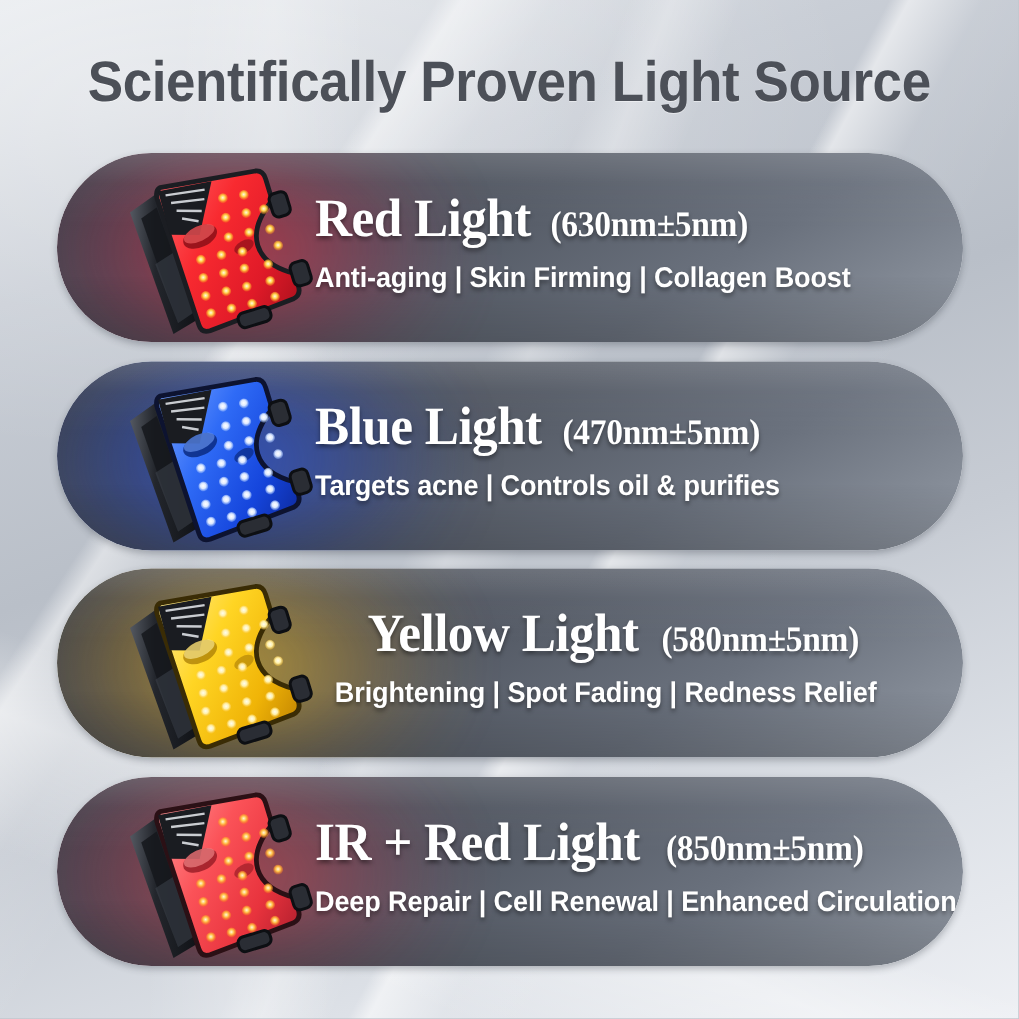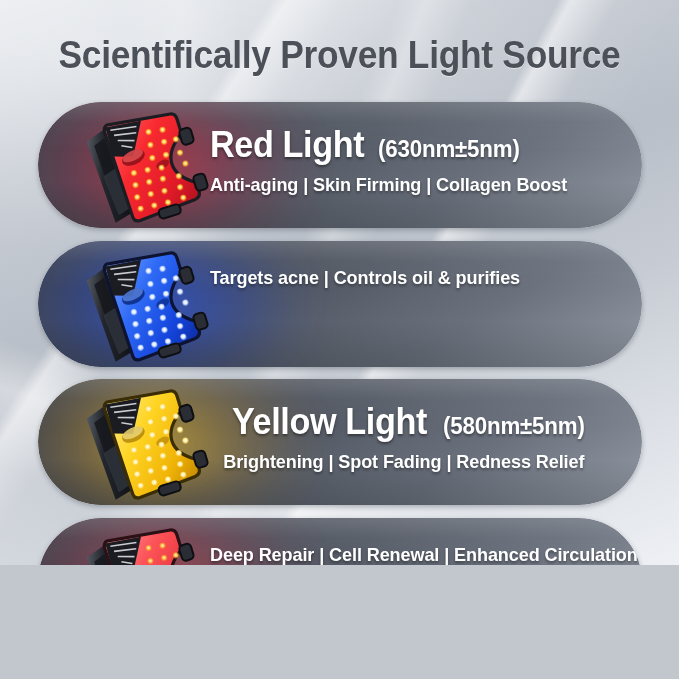--- a/index.html
+++ b/index.html
@@ -11,21 +11,21 @@
     height: 679px;
     overflow: hidden;
     font-family: "Liberation Sans", sans-serif;
     background: #c2c7ce;
   }
 
   
   #page {
     position: relative;
     width: 679px;
-    height: 565px;
+    height: 679px;
     overflow: hidden;
     background:
       linear-gradient(123deg, rgba(255,255,255,0.00) 0%, rgba(255,255,255,0.00) 26%, rgba(255,255,255,0.50) 27.5%, rgba(255,255,255,0.12) 33%, rgba(255,255,255,0.00) 40%),
       linear-gradient(118deg, rgba(255,255,255,0.00) 0%, rgba(255,255,255,0.00) 57%, rgba(255,255,255,0.55) 58.3%, rgba(255,255,255,0.06) 63%, rgba(255,255,255,0.00) 70%),
       linear-gradient(160deg, #e7eaee 0%, #c9ced6 22%, #b9bfc8 44%, #c7ccd4 62%, #dde1e7 82%, #eef0f4 100%);
   }
   
   #page::before {
     content: "";
     position: absolute;
@@ -132,20 +132,21 @@
     position: absolute;
     left: 172px;
     top: 22px;
     right: 24px;
     z-index: 2;
   }
   .title-line {
     white-space: nowrap;
     color: #ffffff;
     text-shadow: 0 2px 3px rgba(0,0,0,0.42);
+    font-family: Liberation Serif, serif;
   }
   .title-main {
     font-size: 36px;
     line-height: 42px;
     font-weight: bold;
     letter-spacing: -0.4px;
     transform: scaleX(0.95);
     transform-origin: 0 50%;
     display: inline-block;
     vertical-align: baseline;
@@ -316,20 +317,23 @@
               <circle cx="80" cy="105" r="3.3"></circle>
               <circle cx="94" cy="106" r="3.3"></circle>
               <circle cx="110" cy="106" r="3.3"></circle>
             <circle cx="120" cy="62" r="3.3"></circle>
               <circle cx="122" cy="74" r="3.3"></circle>
           </g>
         </g>
       </svg>
     </div>
     <div class="card-text">
+      <div class="title-line">
+        <span class="title-main">Blue Light</span><span class="title-nm">(470nm±5nm)</span>
+      </div>
       <div class="subtitle">Targets acne | Controls oil &amp; purifies</div>
     </div>
   </div>
 
   <div class="card card-2">
     <div class="card-bg"></div>
     <div class="card-glow glow-yellow"></div>
     <div class="card-sheen"></div>
     <div class="mask-wrap">
       <svg viewBox="0 0 150 124">
@@ -451,17 +455,20 @@
               <circle cx="80" cy="105" r="3.3"></circle>
               <circle cx="94" cy="106" r="3.3"></circle>
               <circle cx="110" cy="106" r="3.3"></circle>
             <circle cx="120" cy="62" r="3.3"></circle>
               <circle cx="122" cy="74" r="3.3"></circle>
           </g>
         </g>
       </svg>
     </div>
     <div class="card-text">
+      <div class="title-line">
+        <span class="title-main">IR + Red Light</span><span class="title-nm">(850nm±5nm)</span>
+      </div>
       <div class="subtitle">Deep Repair | Cell Renewal | Enhanced Circulation</div>
     </div>
   </div>
 
 </div>
 
 </body></html>

